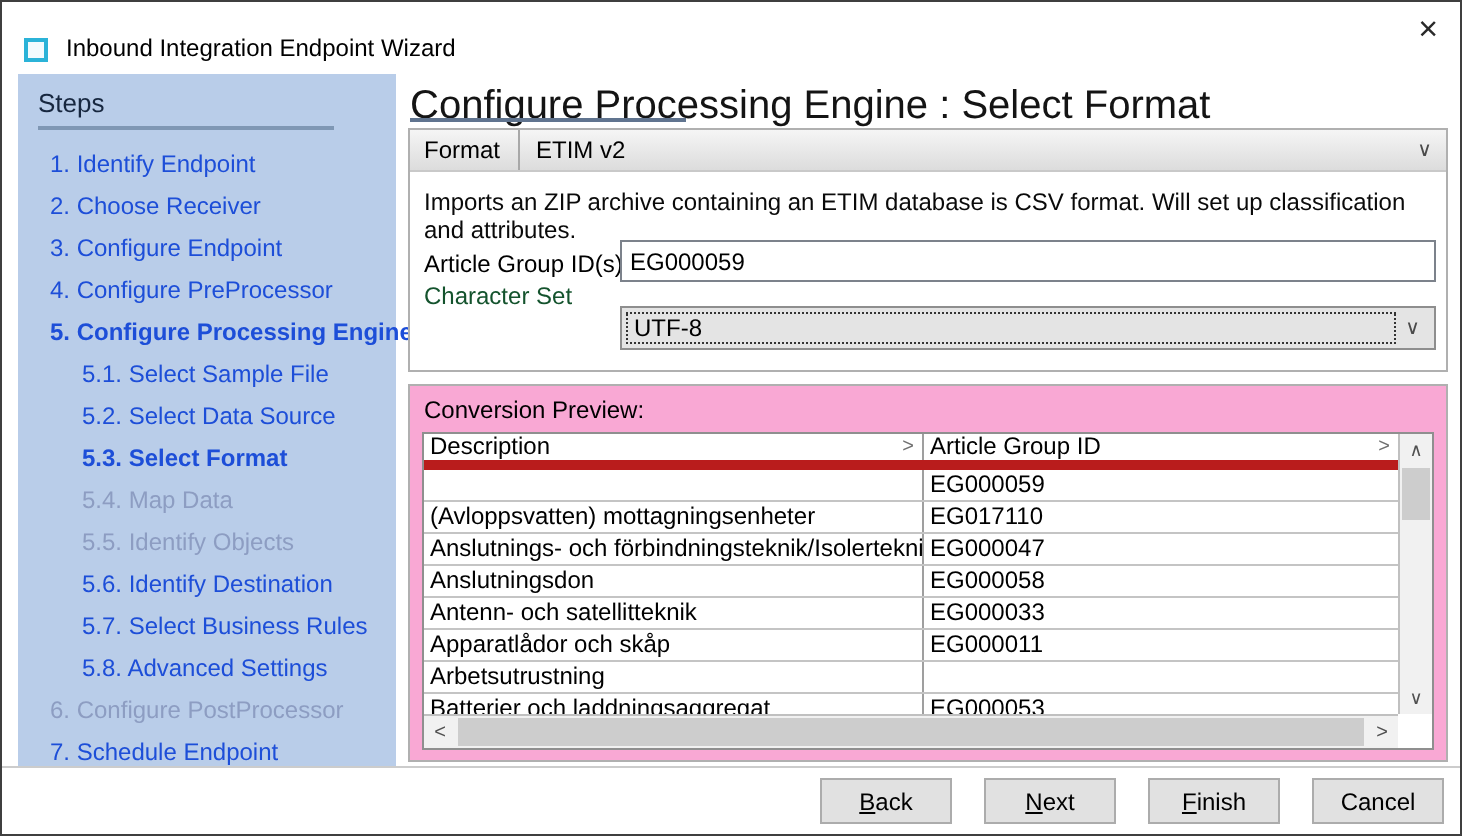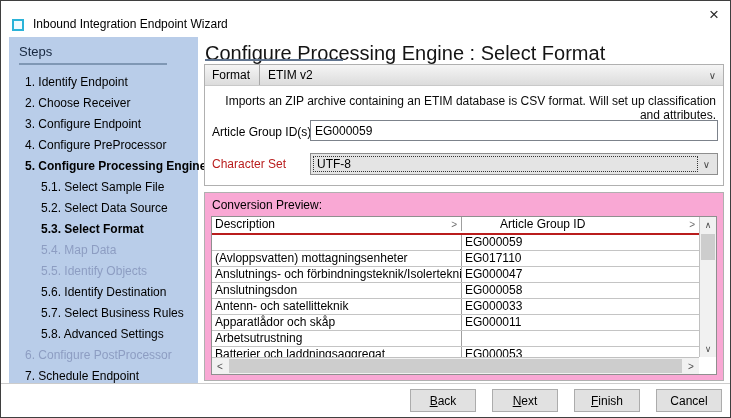--- a/index.html
+++ b/index.html
@@ -14,57 +14,57 @@
   .app-icon { width:12px; height:12px; border:2px solid #2bb3d8; background:#f2fbfe; margin-right:9px; }
   .title-text { font-size:12px; color:#000; }
   .close-btn { position:absolute; top:5px; right:11px; font-size:17px; line-height:18px;
                color:#2a2a2a; cursor:default; }
 
   
   .sidebar { position:absolute; left:8px; top:36px; width:189px; height:349px;
              background:#b9cde9; padding:7px 0 0 10px; }
   .steps-header { font-size:13px; color:#17273f; }
   .steps-underline { width:148px; height:2px; background:#7f97b4; margin:4px 0 7px 0; }
-  .step { font-size:12px; color:#000000; padding:3px 0 4px 6px; white-space:nowrap; cursor:default; }
+  .step { font-size:12px; color:#1d4ed8; padding:3px 0 4px 6px; white-space:nowrap; cursor:default; }
   .step.sub { padding-left:22px; }
   .step.bold { font-weight:bold; }
   .step.disabled { color:#8d9dc2; }
 
   
   .main-title { position:absolute; left:204px; top:41px; font-size:20px; color:#141414; }
   .main-title-underline { position:absolute; left:204px; top:58px; width:138px; height:2px; background:#60748f; }
 
   
   .groupbox1 { position:absolute; left:203px; top:63px; width:520px; height:122px;
                border:1px solid #b0b0b0; background:#fff; }
   .format-row { height:21px; display:flex; align-items:center;
                 background:linear-gradient(#f5f5f5,#dcdcdc); border-bottom:1px solid #c9c9c9; }
   .format-label { font-size:12px; padding:0 9px 0 7px; color:#000; }
   .format-sep { width:1px; align-self:stretch; background:#a8a8a8; }
   .format-value { font-size:12px; padding-left:8px; flex:1; color:#000; }
   .chev { font-size:10px; color:#4a4a4a; padding-right:7px; }
-  .desc-text { margin:8px 7px 0 7px; font-size:12px; color:#0a0a0a;text-align:right; }
+  .desc-text { margin:8px 7px 0 7px; font-size:12px; color:#0a0a0a; }
   .field-label-1 { position:absolute; left:7px; top:60px; font-size:12px; color:#000; }
   .field-input { position:absolute; left:105px; top:55px; width:408px; height:21px;
                  border:1px solid #7c828b; font-size:12px; padding:0 4px;
                  font-family:"Liberation Sans", sans-serif; color:#000; background:#fff; }
-  .field-label-2 { position:absolute; left:7px; top:92px; font-size:12px; color:#b91c1c; }
+  .field-label-2 { position:absolute; left:7px; top:76px; font-size:12px; color:#14532d; }
   .combo { position:absolute; left:105px; top:88px; width:408px; height:22px;
            border:1px solid #8e8e8e; background:#e4e4e4; display:flex; align-items:center; }
   .combo-focus { position:absolute; top:2px; bottom:2px; left:2px; right:19px; border:1px dotted #333; }
   .combo-value { font-size:12px; padding-left:6px; flex:1; color:#000; }
 
   
   .groupbox2 { position:absolute; left:203px; top:191px; width:520px; height:189px;
                border:1px solid #b0b0b0; background:#f9a8d4; }
   .preview-label { position:absolute; left:7px; top:5px; font-size:12px; color:#000; }
   .ptable { position:absolute; left:6px; top:23px; width:506px; height:159px;
             border:1px solid #8f8f8f; overflow:hidden; background:#fff; }
-  .thead { display:flex; height:18px; border-bottom:2px solid #b91c1c; margin-right:17px;
-           font-size:12px; align-items:flex-start;gap:35px; }
+  .thead { display:flex; height:18px; border-bottom:5px solid #b91c1c; margin-right:17px;
+           font-size:12px; align-items:flex-end; }
   .th1 { width:250px; display:flex; justify-content:space-between; align-items:center;
          padding:0 4px 0 3px; border-right:1px solid #9f9f9f; }
   .th2 { flex:1; display:flex; justify-content:space-between; align-items:center; padding:0 4px 0 3px; }
   .th-chev { color:#707070; font-size:10px; }
   .tbody { margin-right:17px; }
   .trow { display:flex; height:16px; border-bottom:1px solid #c4c4c4; font-size:12px; line-height:15px; }
   .td1 { width:250px; border-right:1px solid #9f9f9f; padding:0 3px; white-space:nowrap; overflow:hidden; }
   .td2 { flex:1; padding:0 3px; white-space:nowrap; overflow:hidden; }
 
   .vscroll { position:absolute; top:0; right:0; width:17px; bottom:17px;

